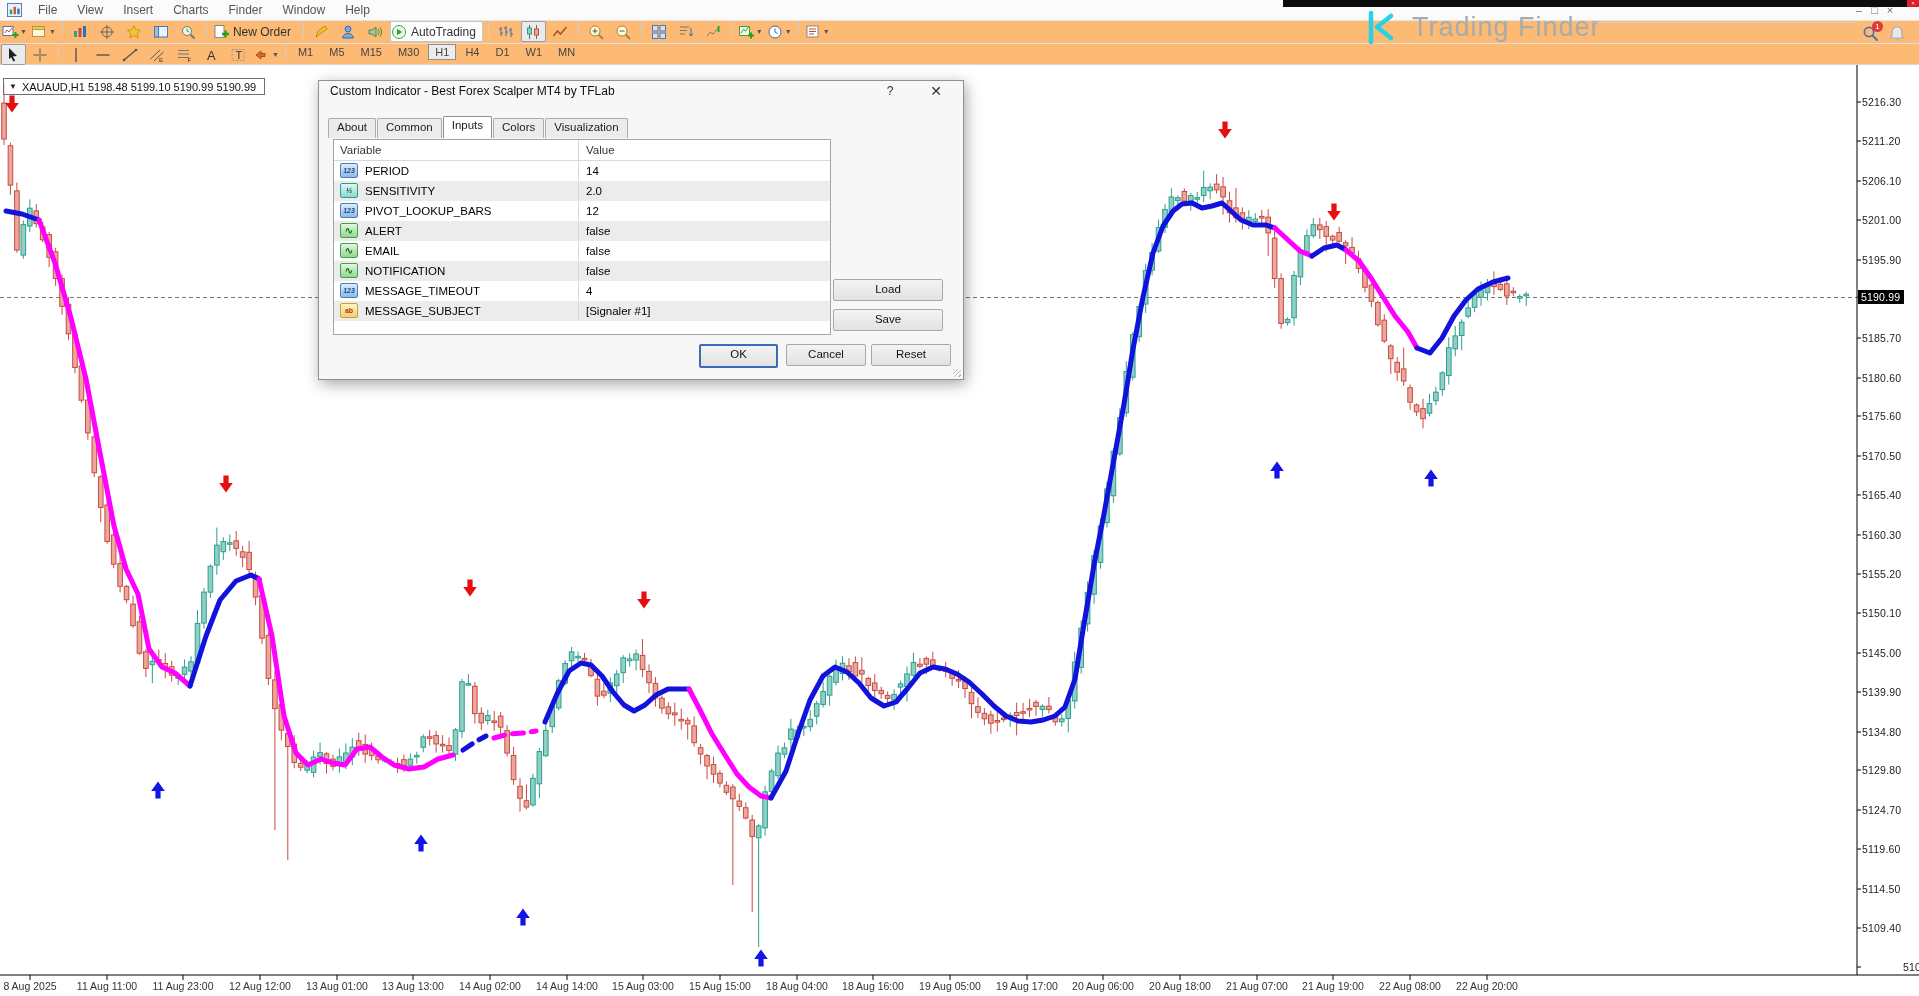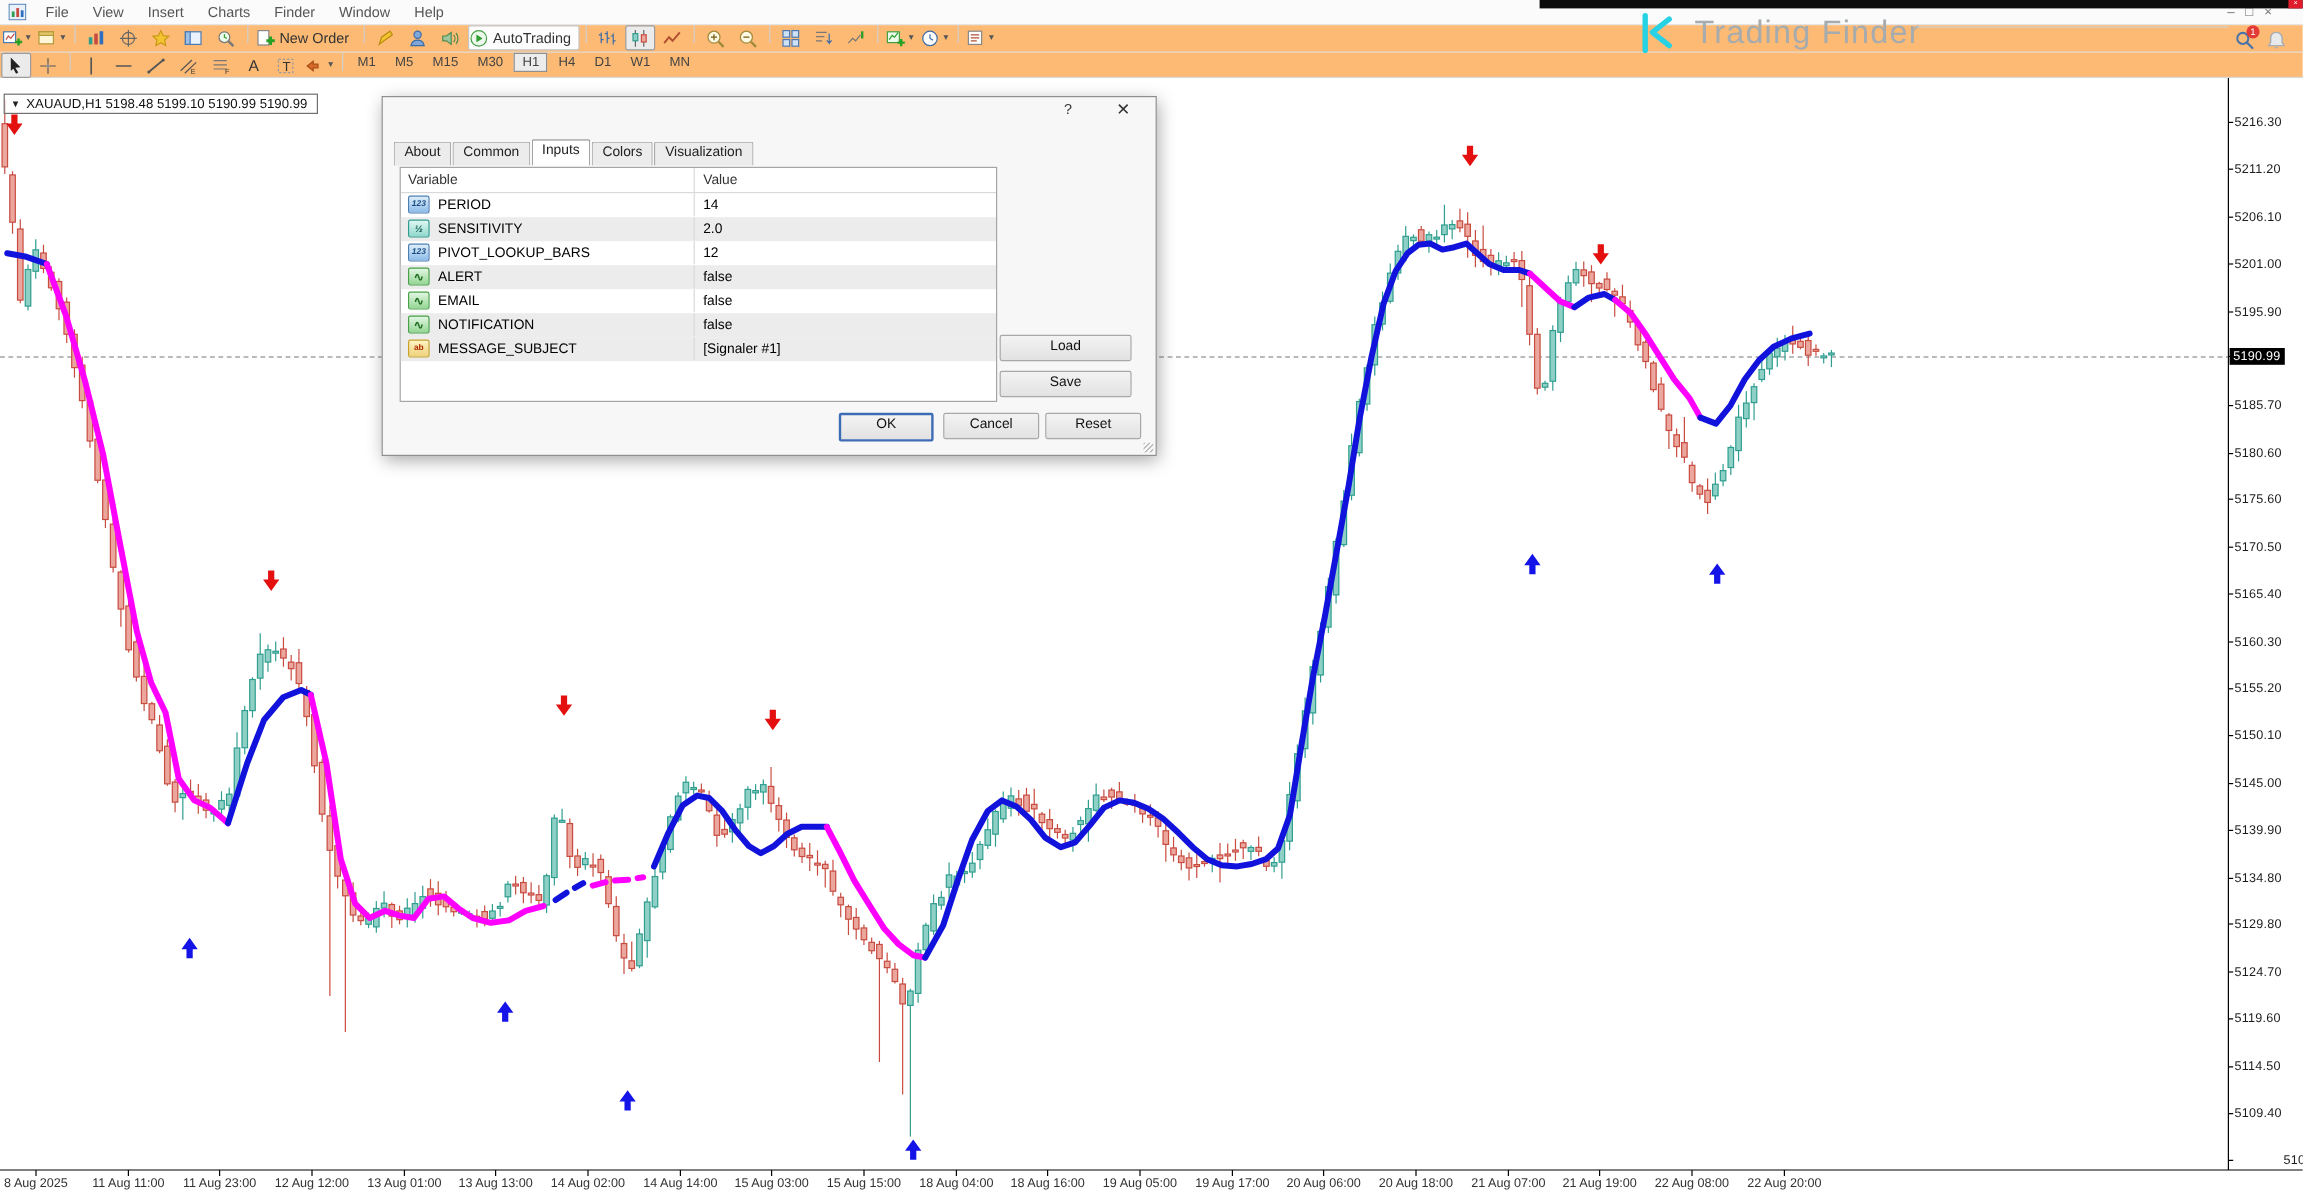--- a/index.html
+++ b/index.html
@@ -967,20 +967,23 @@
     <div class="tlabel" style="left: 1027px;">19 Aug 17:00</div>
     <div class="tlabel" style="left: 1103px;">20 Aug 06:00</div>
     <div class="tlabel" style="left: 1180px;">20 Aug 18:00</div>
     <div class="tlabel" style="left: 1257px;">21 Aug 07:00</div>
     <div class="tlabel" style="left: 1333px;">21 Aug 19:00</div>
     <div class="tlabel" style="left: 1410px;">22 Aug 08:00</div>
     <div class="tlabel" style="left: 1487px;">22 Aug 20:00</div>
   </div>
 
 <div id="dialog">
+  <div id="dlg-title">
+    <span class="t">Custom Indicator - Best Forex Scalper MT4 by TFLab</span>
+  </div>
   <div class="dlg-sys" id="dlg-help">?</div>
   <div class="dlg-sys" id="dlg-close">✕</div>
   <div id="dlg-tabs">
       <div class="dlg-tab">About</div>
       <div class="dlg-tab">Common</div>
       <div class="dlg-tab active">Inputs</div>
       <div class="dlg-tab">Colors</div>
       <div class="dlg-tab">Visualization</div>
     </div>
   <div id="dlg-table">
@@ -1023,20 +1026,27 @@
         </div>
         <div class="tc2">false</div>
       </div>
       <div class="trow shade">
         <div class="tc1">
           <span class="vicon bool">∿</span>
           <span>NOTIFICATION</span>
         </div>
         <div class="tc2">false</div>
       </div>
+      <div class="trow">
+        <div class="tc1">
+          <span class="vicon int">123</span>
+          <span>MESSAGE_TIMEOUT</span>
+        </div>
+        <div class="tc2">4</div>
+      </div>
       <div class="trow shade">
         <div class="tc1">
           <span class="vicon str">ab</span>
           <span>MESSAGE_SUBJECT</span>
         </div>
         <div class="tc2">[Signaler #1]</div>
       </div>
     </div>
   <div class="dlg-btn" id="btn-load">Load</div>
   <div class="dlg-btn" id="btn-save">Save</div>

